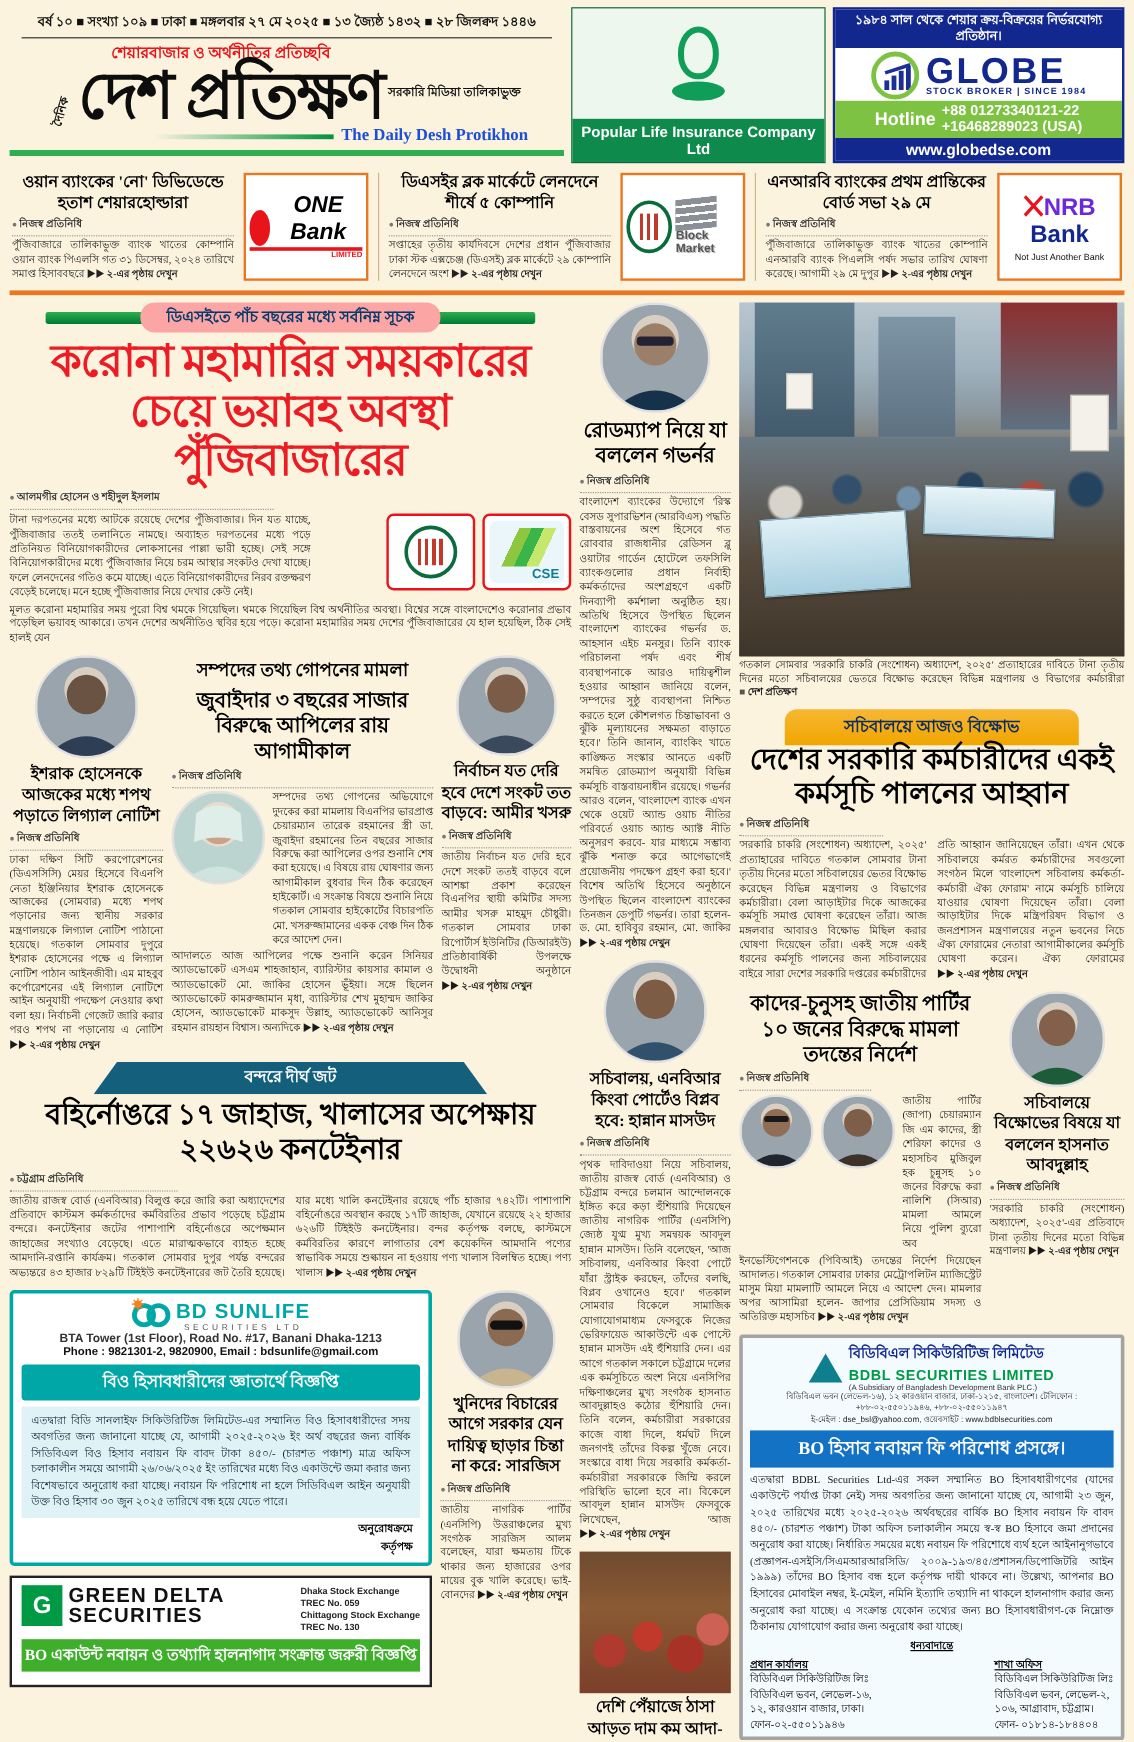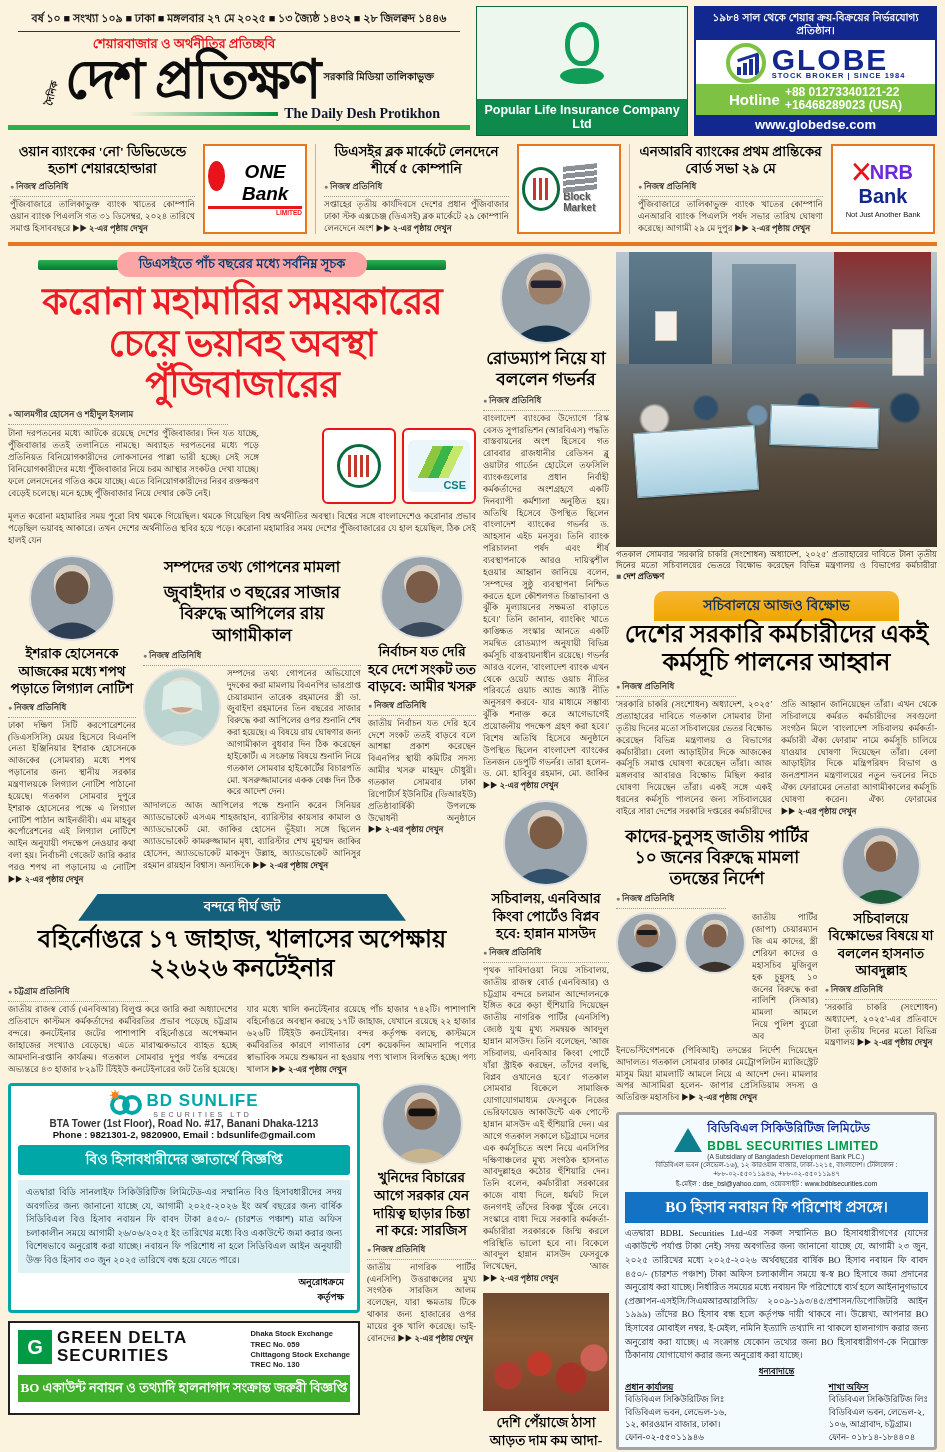--- a/index.html
+++ b/index.html
@@ -11,21 +11,21 @@
   .mast-left { width:462px; }
   .dateline { text-align:center; font-size:11px; font-weight:bold; color:#111; padding:4px 0 2px; border-bottom:1px solid #333; margin:0 10px; }
   .logo-block { text-align:center; padding-top:2px; }
   .tagline-red { color:#e8131b; font-weight:bold; font-size:13px; display:inline-block; margin-left:-110px; }
   .title-row { display:flex; align-items:flex-end; justify-content:center; gap:4px; }
   .daily-vert { writing-mode:vertical-rl; transform:rotate(195deg); font-size:10px; font-weight:bold; color:#111; }
   .main-title { font-size:54px; font-weight:bold; color:#0d0d0d; line-height:.95; letter-spacing:-2px; font-family:"Liberation Serif",serif; }
   .listed-note { font-size:10px; font-weight:bold; color:#111; align-self:flex-start; margin-top:14px; }
   .subtitle-row { display:flex; align-items:center; justify-content:flex-end; margin:0 30px 0 120px; }
   .green-line { flex:1; height:4px; background:linear-gradient(90deg,#fbf3de,#00923f); margin-right:6px; }
-  .subtitle-en { font-size:14px; font-weight:bold; color:#0f172a; font-family:"Liberation Serif",serif; }
+  .subtitle-en { font-size:14px; font-weight:bold; color:#1d4ed8; font-family:"Liberation Serif",serif; }
   .mast-green-rule { height:5px; background:#2eae4e; margin-top:3px; }
 
   
   .ad-popular { width:212px; border:1px solid #0c6b3d; background:#eef7ee; display:flex; flex-direction:column; }
   .plic-logo { flex:1; display:flex; align-items:center; justify-content:center; }
   .plic-mark { width:54px; height:62px; position:relative; }
   .plic-mark .bulb { position:absolute; left:50%; top:0; transform:translateX(-50%); width:34px; height:44px; border:5px solid #0f9d58; border-radius:50% 50% 46% 46%; }
   .plic-mark .base { position:absolute; bottom:0; left:50%; transform:translateX(-50%); width:44px; height:16px; background:#0f9d58; border-radius:50%; }
   .ad-popular .name { background:#0e8a4d; color:#fff; font-family:"Liberation Sans",sans-serif; font-weight:bold; font-size:12.5px; text-align:center; padding:4px 2px; }
   .ad-globe { flex:1; border:2px solid #12288f; background:#fff; display:flex; flex-direction:column; font-family:"Liberation Sans",sans-serif; }
@@ -45,21 +45,21 @@
   
   .briefs { display:flex; gap:8px; padding:8px 2px 6px; align-items:stretch; }
   .brief { flex:1; }
   .brief h3 { font-size:13.5px; font-weight:bold; color:#000000; text-align:center; line-height:1.25; }
   .byline { font-size:8.5px; font-weight:bold; color:#333; margin:3px 0 2px; border-bottom:1px dotted #999; padding-bottom:2px; }
   .byline::before { content:"● "; color:#777; font-size:7px; }
   .brief p { font-size:8.6px; color:#222; text-align:justify; line-height:1.35; }
   .jump { font-weight:bold; white-space:nowrap; font-size:8.2px; }
   .logo-box { width:104px; border:2px solid #e87722; background:#fff; display:flex; align-items:center; justify-content:center; flex-direction:column; gap:3px; padding:3px; }
   .onebank { text-align:center; }
-  .onebank .row { display:flex; align-items:flex-start; gap:3px; justify-content:center; }
+  .onebank .row { display:flex; align-items:flex-end; gap:3px; justify-content:center; }
   .onebank .dot { width:22px; height:30px; background:#e8131b; border-radius:50%; }
   .onebank .txt { font-size:19px; font-weight:bold; font-style:italic; color:#000; font-family:"Liberation Sans",sans-serif; }
   .onebank .ltd { font-size:6.5px; color:#e8131b; font-weight:bold; text-align:right; border-top:3px solid #e8131b; margin-top:1px; font-family:"Liberation Sans",sans-serif; }
   .dse-circle { width:44px; height:44px; border-radius:50%; border:3px solid #0c6b3d; background:#fff; position:relative; }
   .dse-circle i { position:absolute; inset:8px; background:repeating-linear-gradient(90deg,#c0392b 0 3px,#fff 3px 6px); }
   .blockmarket { font-size:10px; font-weight:bold; color:#555; font-family:"Liberation Sans",sans-serif; text-shadow:1px 1px 0 #bbb; }
   .bm-bricks { width:34px; height:26px; background:repeating-linear-gradient(0deg,#8a9096 0 5px,#fff 5px 7px), #8a9096; transform:skewY(-6deg); }
   .nrb { text-align:center; font-family:"Liberation Sans",sans-serif; }
   .nrb .mark { color:#e8131b; font-size:22px; font-weight:bold; display:inline-block; transform:scaleY(1.1); }
   .nrb .nrbtxt { color:#6d28d9; font-size:20px; font-weight:bold; }
@@ -81,21 +81,21 @@
   .body-txt { font-size:8.6px; color:#1a1a1a; text-align:justify; line-height:1.38; }
   .cols2 { columns:2; column-gap:9px; }
   .kicker-green { display:flex; align-items:center; margin:0 30px 4px; }
   .kicker-green .bar { flex:1; height:10px; background:linear-gradient(180deg,#2eae4e,#007a33); border-radius:2px; }
   .kicker-green .pill { background:#fca5a5; color:#063a6b; font-weight:bold; font-size:13px; padding:2px 22px; border-radius:12px; margin:0 -4px; z-index:1; white-space:nowrap; }
   .kicker-text { text-align:center; font-size:15px; font-weight:bold; color:#000; margin-bottom:2px; }
   .lead-flex { display:flex; gap:8px; margin-top:3px; }
   .lead-left { flex:1.2; }
   .lead-right { flex:1; }
   .lead-logos { display:flex; gap:6px; justify-content:flex-end; margin-bottom:4px; }
-  .lg-frame { border:2px solid #e8131b; border-radius:6px; background:#fff; width:74px; height:76px; display:flex; align-items:center; justify-content:center; }
+  .lg-frame { border:2px solid #e8131b; border-radius:6px; background:#fff; width:74px; height:64px; display:flex; align-items:center; justify-content:center; }
   .cse-tile { width:62px; height:52px; background:#eaf6f9; border-radius:6px; position:relative; overflow:hidden; }
   .cse-tile .wave { position:absolute; inset:6px 4px 14px; background:
      linear-gradient(115deg, transparent 30%, #8dc63f 30% 45%, #39b54a 45% 60%, #c5e86c 60% 75%, transparent 75%); border-radius:4px; }
   .cse-tile .cse { position:absolute; right:4px; bottom:1px; color:#0e7f8e; font-weight:bold; font-size:11px; font-family:"Liberation Sans",sans-serif; }
   .teal-banner { background:#14607c; color:#fff; text-align:center; font-weight:bold; font-size:13.5px; padding:2px 10px; margin:0 70px 4px; clip-path:polygon(6% 0,94% 0,100% 100%,0 100%); }
   .kicker-orange { background:linear-gradient(180deg,#f7b733,#f0a500); color:#0d2d5e; font-weight:bold; font-size:14px; text-align:center; border-radius:10px 10px 0 0; padding:3px 8px; margin:0 38px -1px; }
   .story-row { display:flex; gap:7px; }
   .portrait { border-radius:50%; border:2px solid #e0e0e0; background:radial-gradient(circle at 50% 32%, #d8cfc2 26%, #9aa4ad 27% 100%); position:relative; overflow:hidden; margin:0 auto 4px; }
   .portrait svg { position:absolute; inset:0; width:100%; height:100%; }
   .photo-caption { font-size:8.3px; color:#111; line-height:1.3; text-align:justify; margin-top:3px; }

